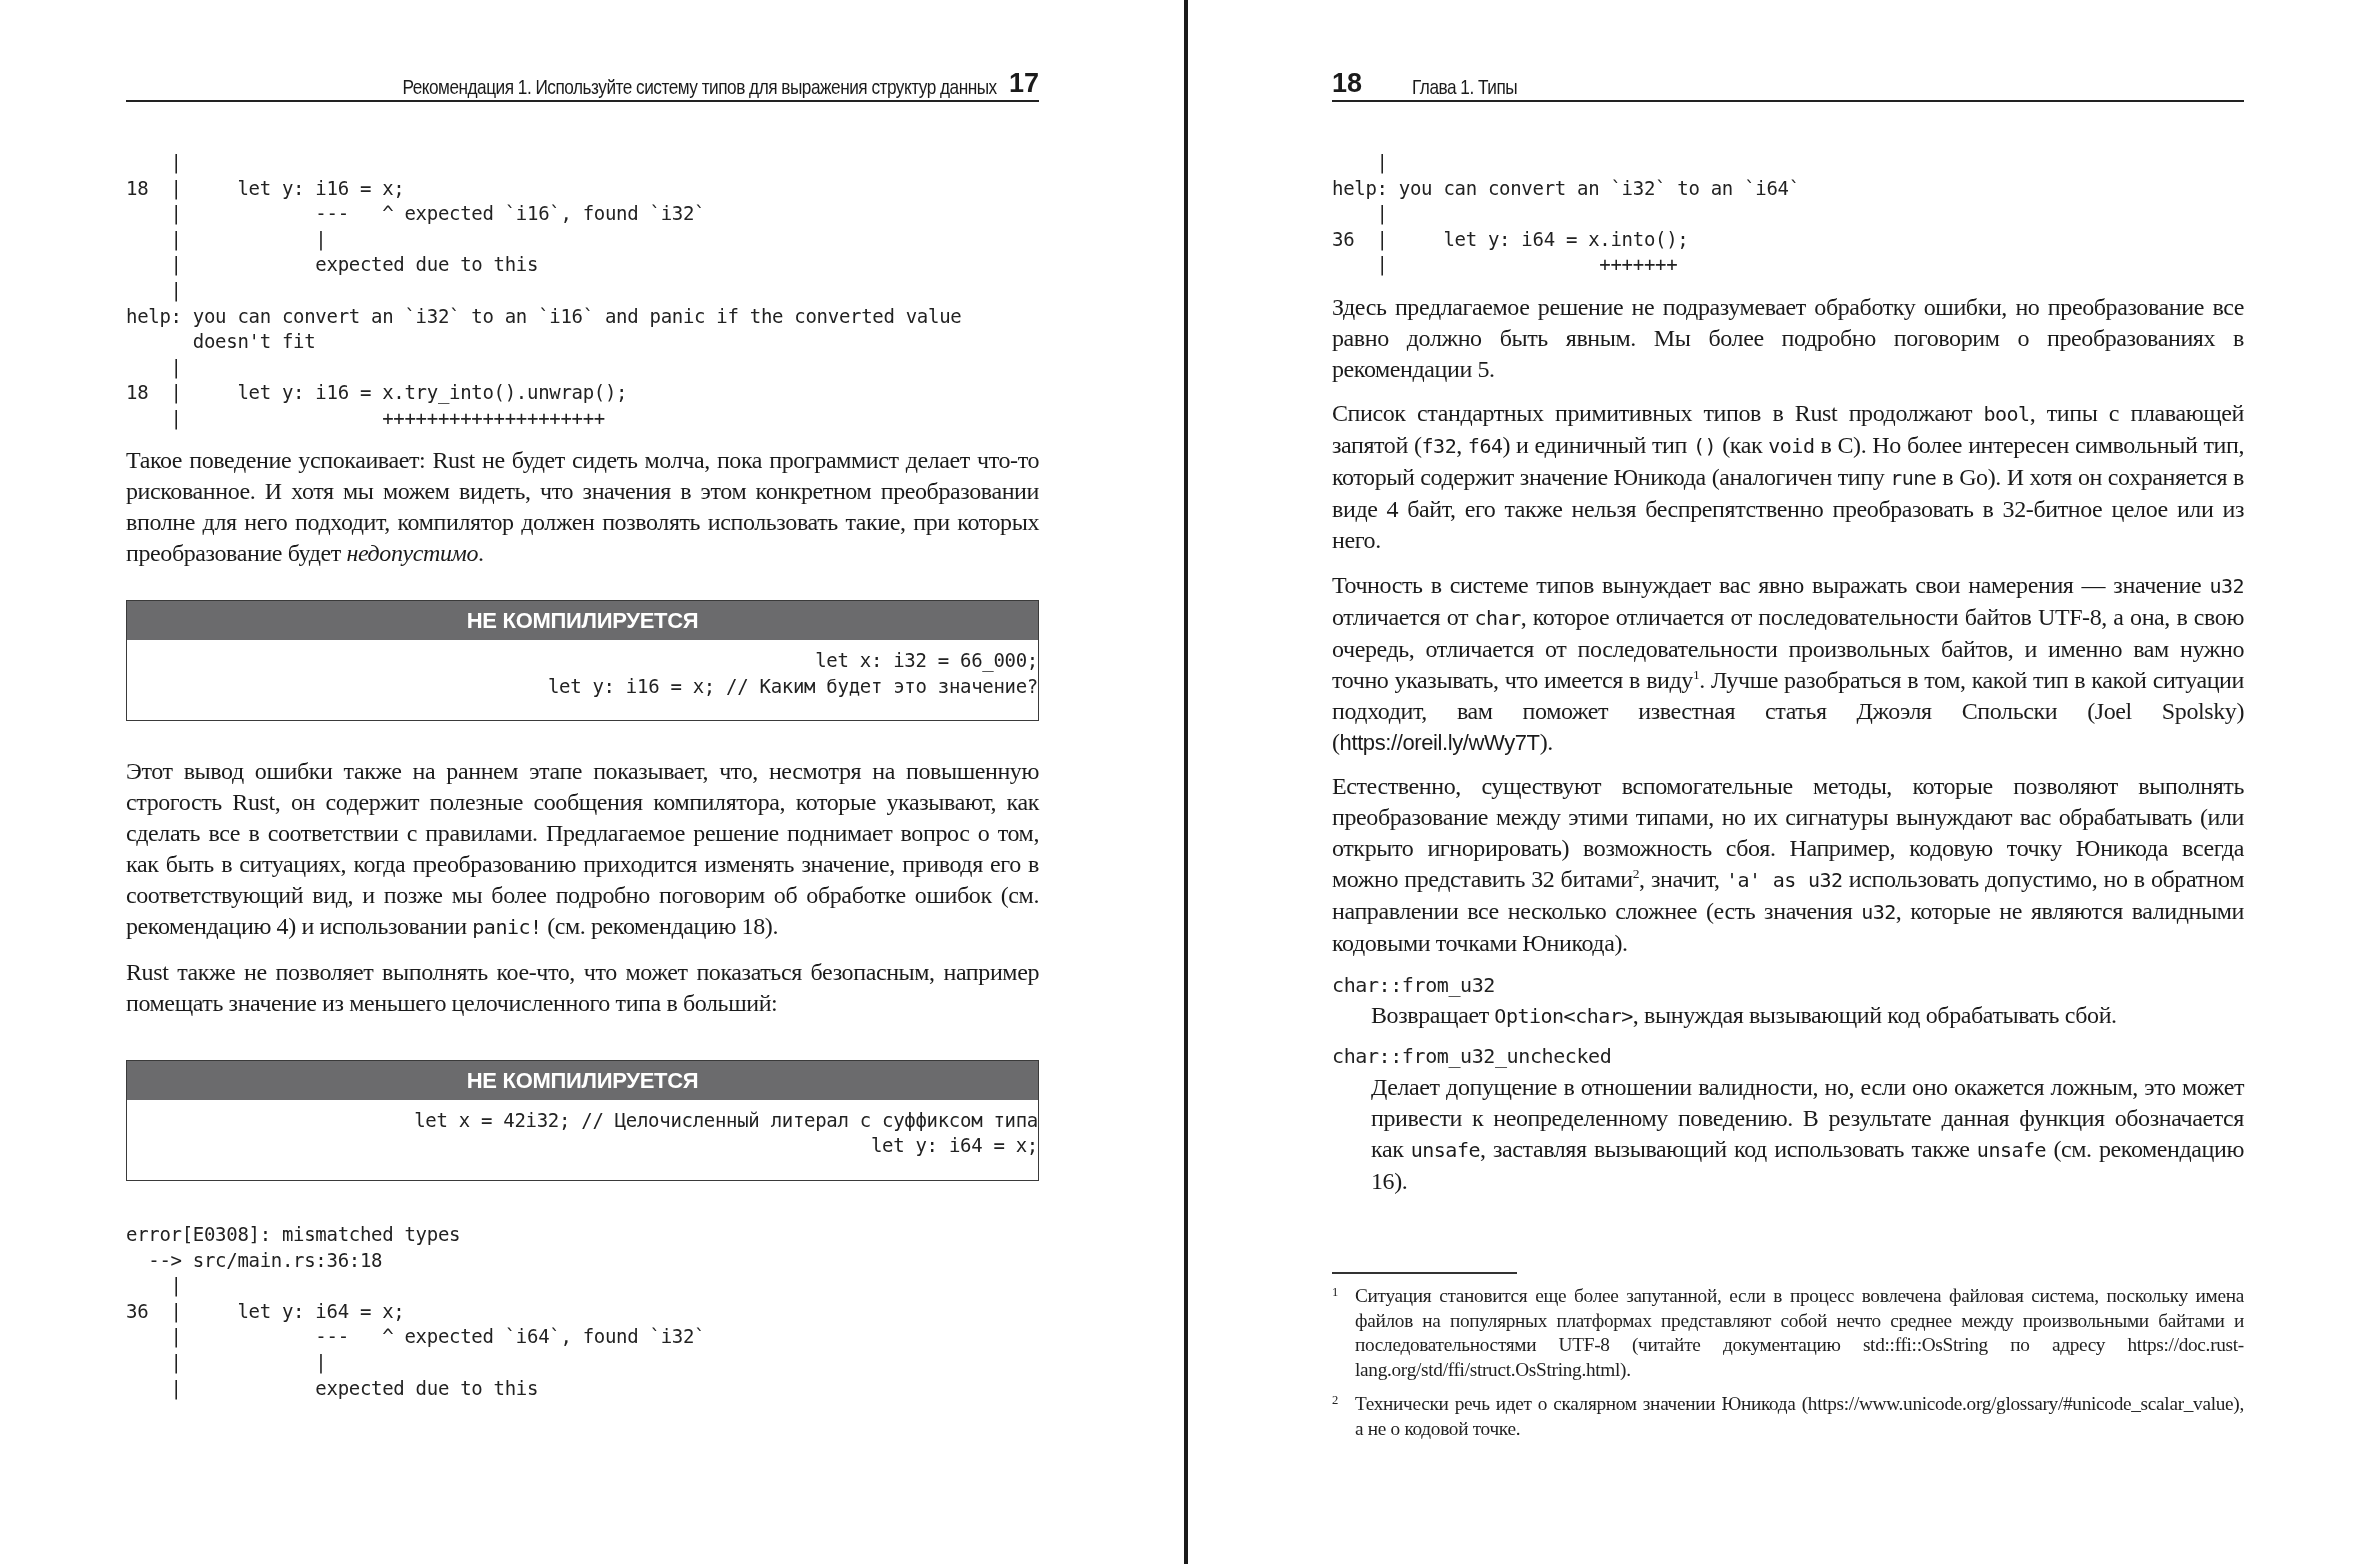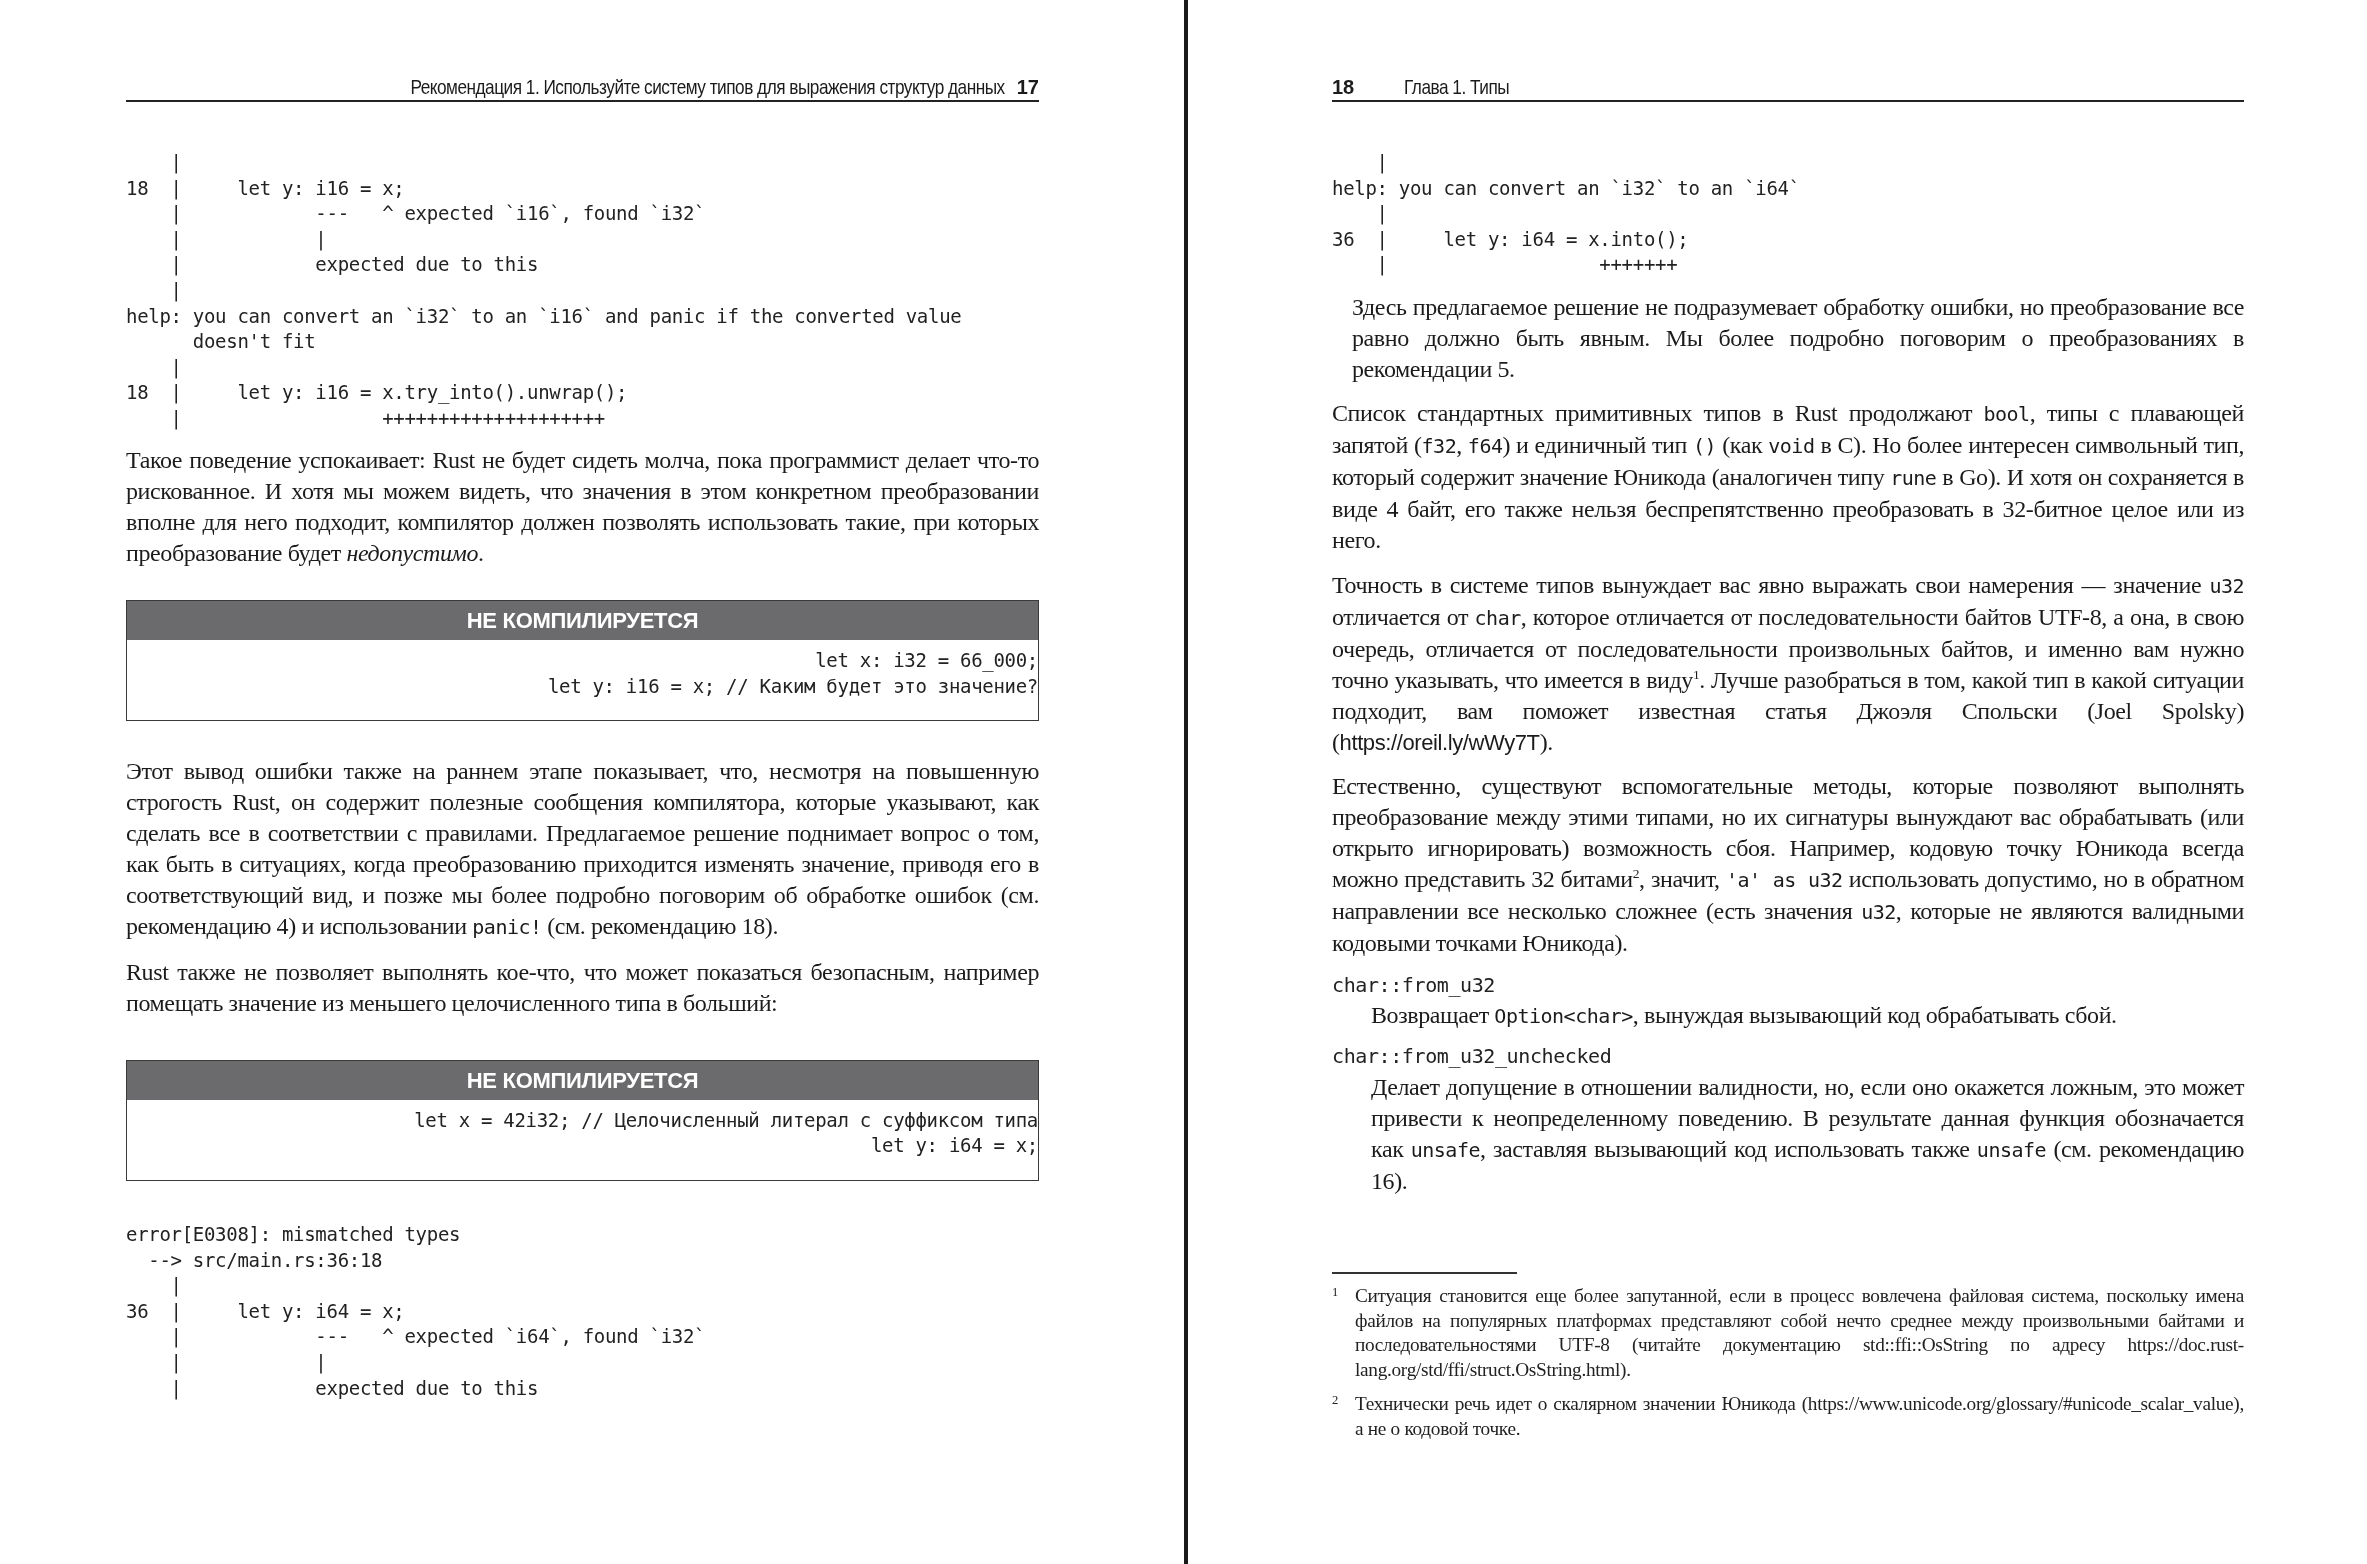--- a/index.html
+++ b/index.html
@@ -11,21 +11,21 @@
   #page-left { left:0; width:1186px; }
   #page-right { left:1190px; width:1178px; }
   .spine { position:absolute; left:1184px; top:0; width:3.9px; height:1564px; background:#1a1a1a; }
 
   .header { position:absolute; top:58px; height:41px; display:flex; align-items:flex-end; }
   #page-left .header { left:126px; width:913px; justify-content:flex-end; }
   #page-right .header { left:143px; width:913px; justify-content:flex-start; }
   .header-title { font-family:"Liberation Sans", sans-serif; font-size:21px; letter-spacing:-0.6px; transform:scaleX(0.82); color:#1b1b1b; }
   #page-left .header-title { transform-origin:right bottom; margin-right:-58px; }
   #page-right .header-title { transform-origin:left bottom; }
-  .page-num { font-family:"Liberation Sans", sans-serif; font-weight:bold; font-size:20px; color:#1b1b1b; }
+  .page-num { font-family:"Liberation Sans", sans-serif; font-weight:bold; font-size:27px; color:#1b1b1b; }
   #page-left .page-num { margin-left:70px; }
   #page-right .page-num { margin-right:50px; }
   .header-rule { position:absolute; top:100px; height:1.9px; background:#222; }
   #page-left .header-rule { left:126px; width:913px; }
   #page-right .header-rule { left:143px; width:913px; }
 
   .content { position:absolute; }
   #page-left .content { left:126px; top:154px; width:913px; }
   #page-right .content { left:143px; top:154px; width:913px; }
 
@@ -125,21 +125,21 @@
   </div>
   <div class="header-rule" style="left:1332px;width:912px;"></div>
 
   <div class="content" style="left:1332px;width:912px;">
     <pre class="code" style="margin-top:-3.9px;">    |
 help: you can convert an `i32` to an `i64`
     |
 36  |     let y: i64 = x.into();
     |                   +++++++</pre>
 
-    <p class="body" style="margin-top:13.5px;margin-left:20px;">Здесь предлагаемое решение не подразумевает обработку ошибки, но преобразование все равно должно быть явным. Мы более подробно поговорим о преобразованиях в рекомендации 5.</p>
+    <p class="body" style="margin-top:13.5px;">Здесь предлагаемое решение не подразумевает обработку ошибки, но преобразование все равно должно быть явным. Мы более подробно поговорим о преобразованиях в рекомендации 5.</p>
 
     <p class="body">
       <span>Список стандартных примитивных типов в Rust продолжают </span><span class="mono">bool</span><span>, типы с плавающей запятой (</span><span class="mono">f32</span><span>, </span><span class="mono">f64</span><span>) и единичный тип </span><span class="mono">()</span><span> (как </span><span class="mono">void</span><span> в C). Но более интересен символьный тип, который содержит значение Юникода (аналогичен типу </span><span class="mono">rune</span><span> в Go). И хотя он сохраняется в виде 4 байт, его также нельзя беспрепятственно преобразовать в 32-битное целое или из него.</span>
     </p>
 
     <p class="body">
       <span>Точность в системе типов вынуждает вас явно выражать свои намерения — значение </span><span class="mono">u32</span><span> отличается от </span><span class="mono">char</span><span>, которое отличается от последовательности байтов UTF-8, а она, в свою очередь, отличается от последовательности произвольных байтов, и именно вам нужно точно указывать, что имеется в виду</span><sup>1</sup><span>. Лучше разобраться в том, какой тип в какой ситуации подходит, вам поможет известная статья Джоэля Спольски (Joel Spolsky) (</span><span class="url">https://oreil.ly/wWy7T</span><span>).</span>
     </p>
 
     <p class="body">

